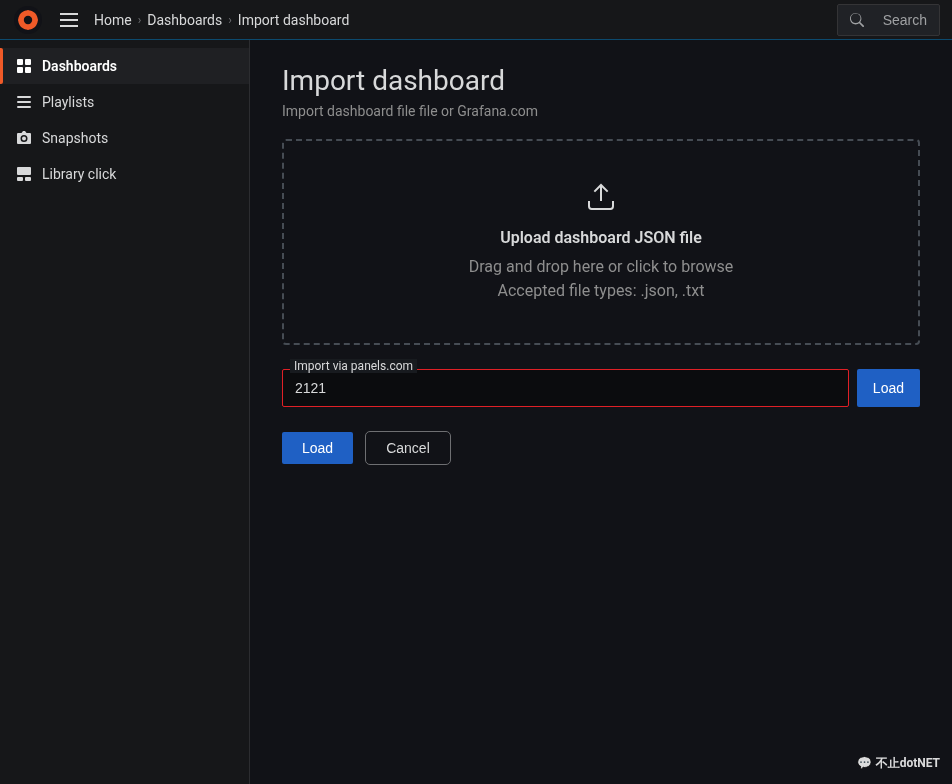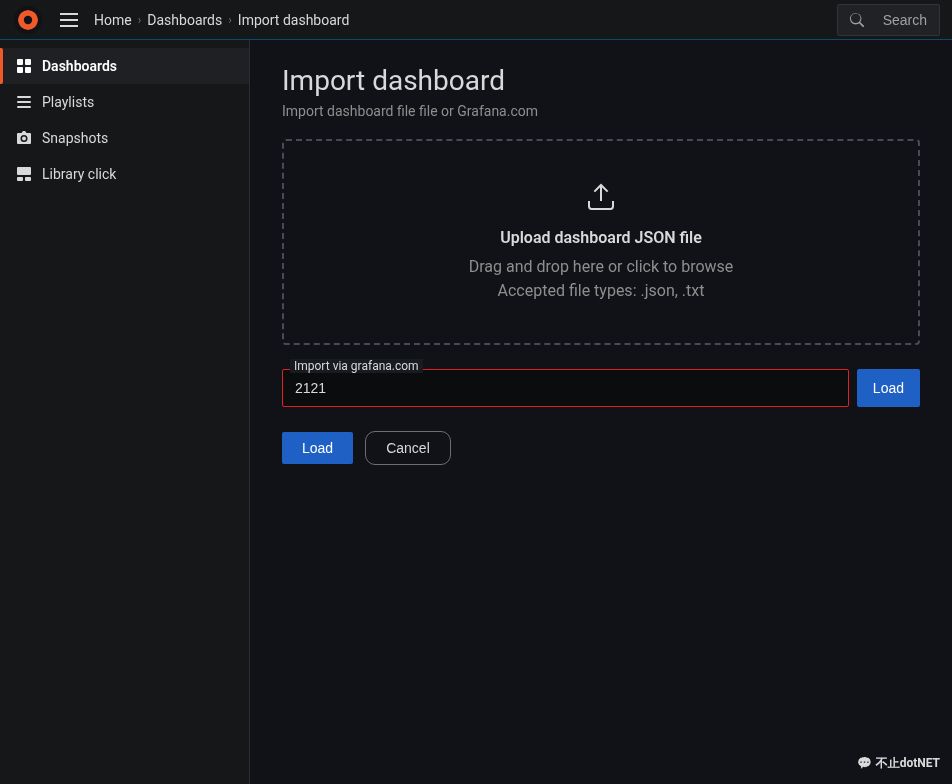--- a/index.html
+++ b/index.html
@@ -258,21 +258,21 @@
       border-radius: 2px;
       color: #fff;
       padding: 8px 20px;
       font-size: 14px;
       cursor: pointer;
       font-weight: 500;
     }
     .btn-secondary {
       background: transparent;
       border: 1px solid #6e6f72;
-      border-radius: 10px;
+      border-radius: 5px;
       color: #d8d9da;
       padding: 8px 20px;
       font-size: 14px;
       cursor: pointer;
       text-align: center;
     }
 
     
     .watermark {
       position: fixed;
@@ -381,21 +381,21 @@
         </svg>
       </div>
       <div class="upload-title">Upload dashboard JSON file</div>
       <div class="upload-desc">Drag and drop here or click to browse</div>
       <div class="upload-desc">Accepted file types: .json, .txt</div>
     </div>
 
     <div class="import-section">
       <div class="input-with-btn">
         <div style="position:relative; flex:1;">
-          <span class="input-label">Import via grafana.com</span>
+          <span class="input-label">Import via panels.com</span>
           <input class="text-input" type="text" value="2121" style="width: 100%;">
         </div>
         <button class="load-btn">Load</button>
       </div>
     </div>
 
 
     <div class="actions-row">
       <button class="btn-primary">Load</button>
       <button class="btn-secondary">Cancel</button>

